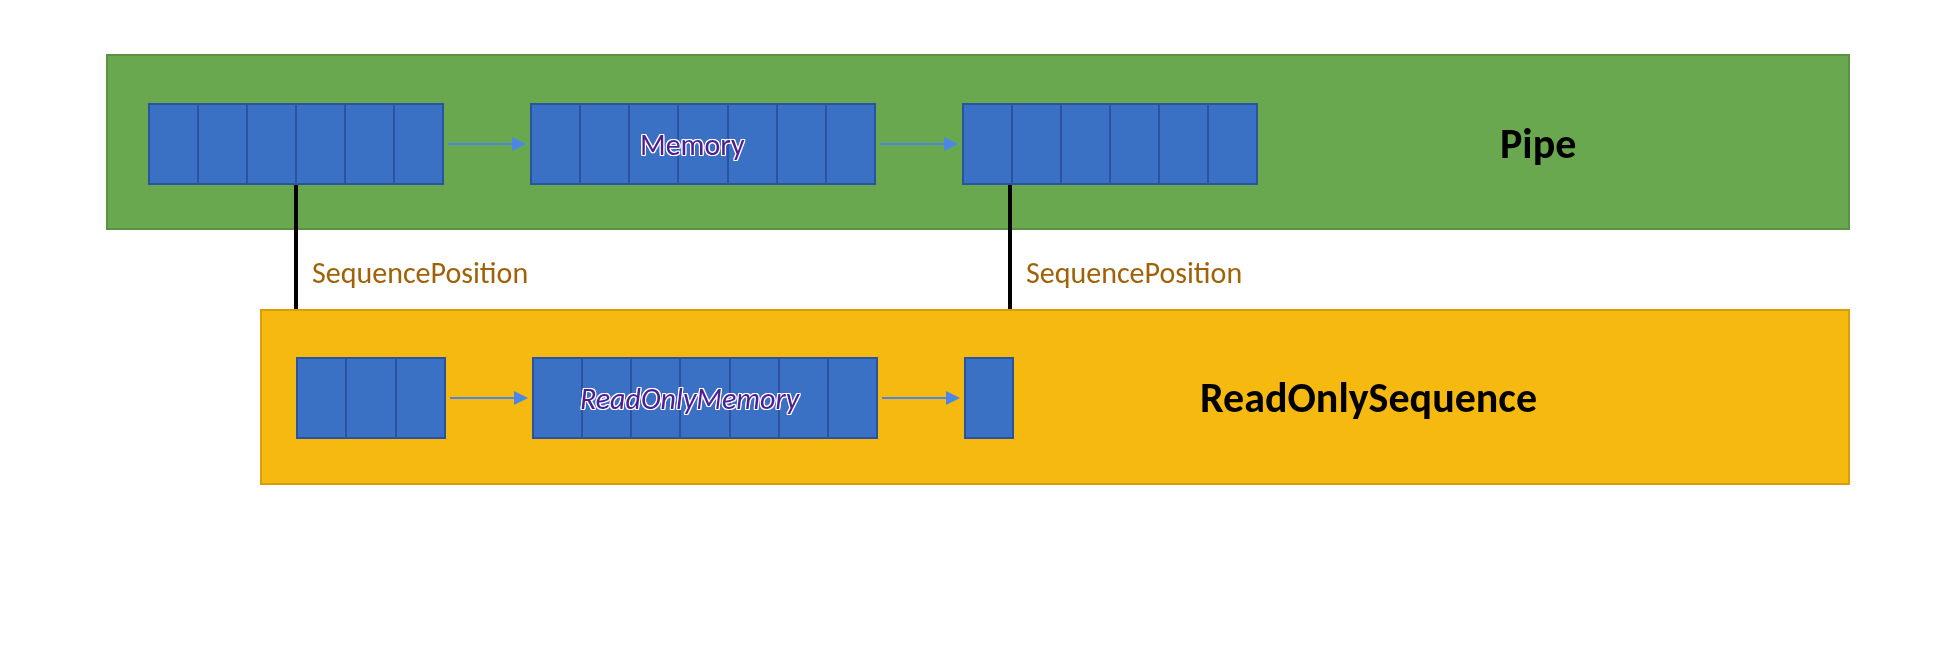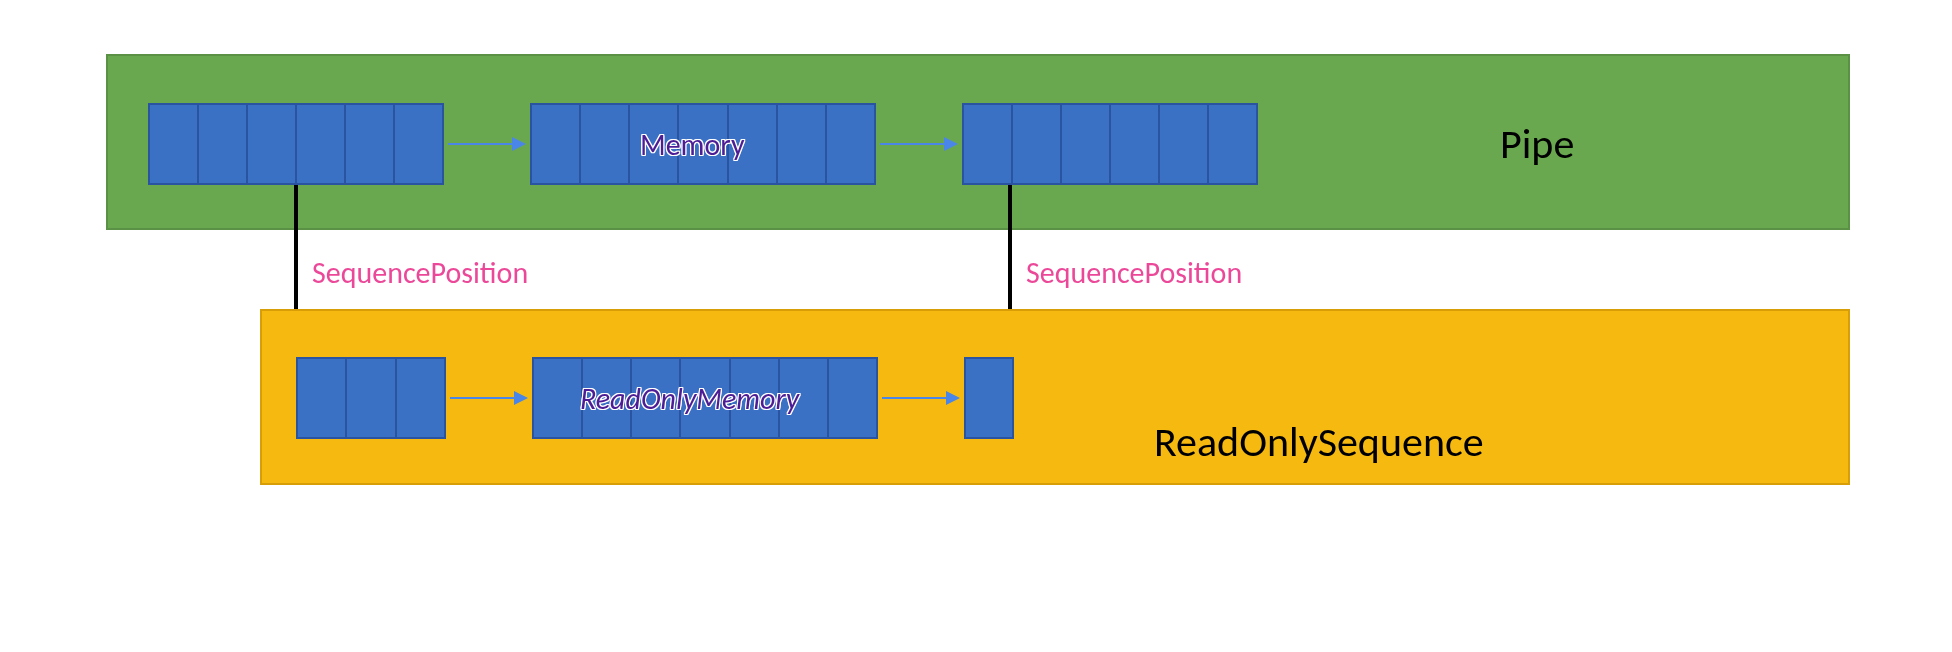--- a/index.html
+++ b/index.html
@@ -48,29 +48,30 @@
     color: #4c1d95;
     text-shadow:
       -1px 0 #fff, 1px 0 #fff, 0 -1px #fff, 0 1px #fff,
       -1px -1px #fff, 1px -1px #fff, -1px 1px #fff, 1px 1px #fff;
     font-size: 30px;
     pointer-events: none;
     white-space: nowrap;
   }
   .plain-label {
     position: absolute;
-    color: #ec4899;
+    color: #a16207;
     font-size: 30px;
     white-space: nowrap;
   }
   .big-label {
     position: absolute;
     color: #000;
     font-size: 42px;
     white-space: nowrap;
+    font-weight: bold;
   }
   .arrow {
     position: absolute;
     height: 0;
   }
   .arrow-line {
     position: absolute;
     top: -1px;
     height: 2px;
     background: #4a86e8;
@@ -171,15 +172,15 @@
 
   <div class="arrow" style="left:882px; top:398px; width:78px;">
     <div class="arrow-line"></div>
       <div class="arrow-head"></div>
   </div>
 
   <div class="block-group" style="left:964px; top:357px; width:50px; height:82px;">
     <div class="cell"></div>
   </div>
 
-  <div class="big-label" style="left:1154px; top:372px;margin-top:44px;">ReadOnlySequence</div>
+  <div class="big-label" style="left:1200px; top:372px;">ReadOnlySequence</div>
 
 </div>
 
 </body></html>

